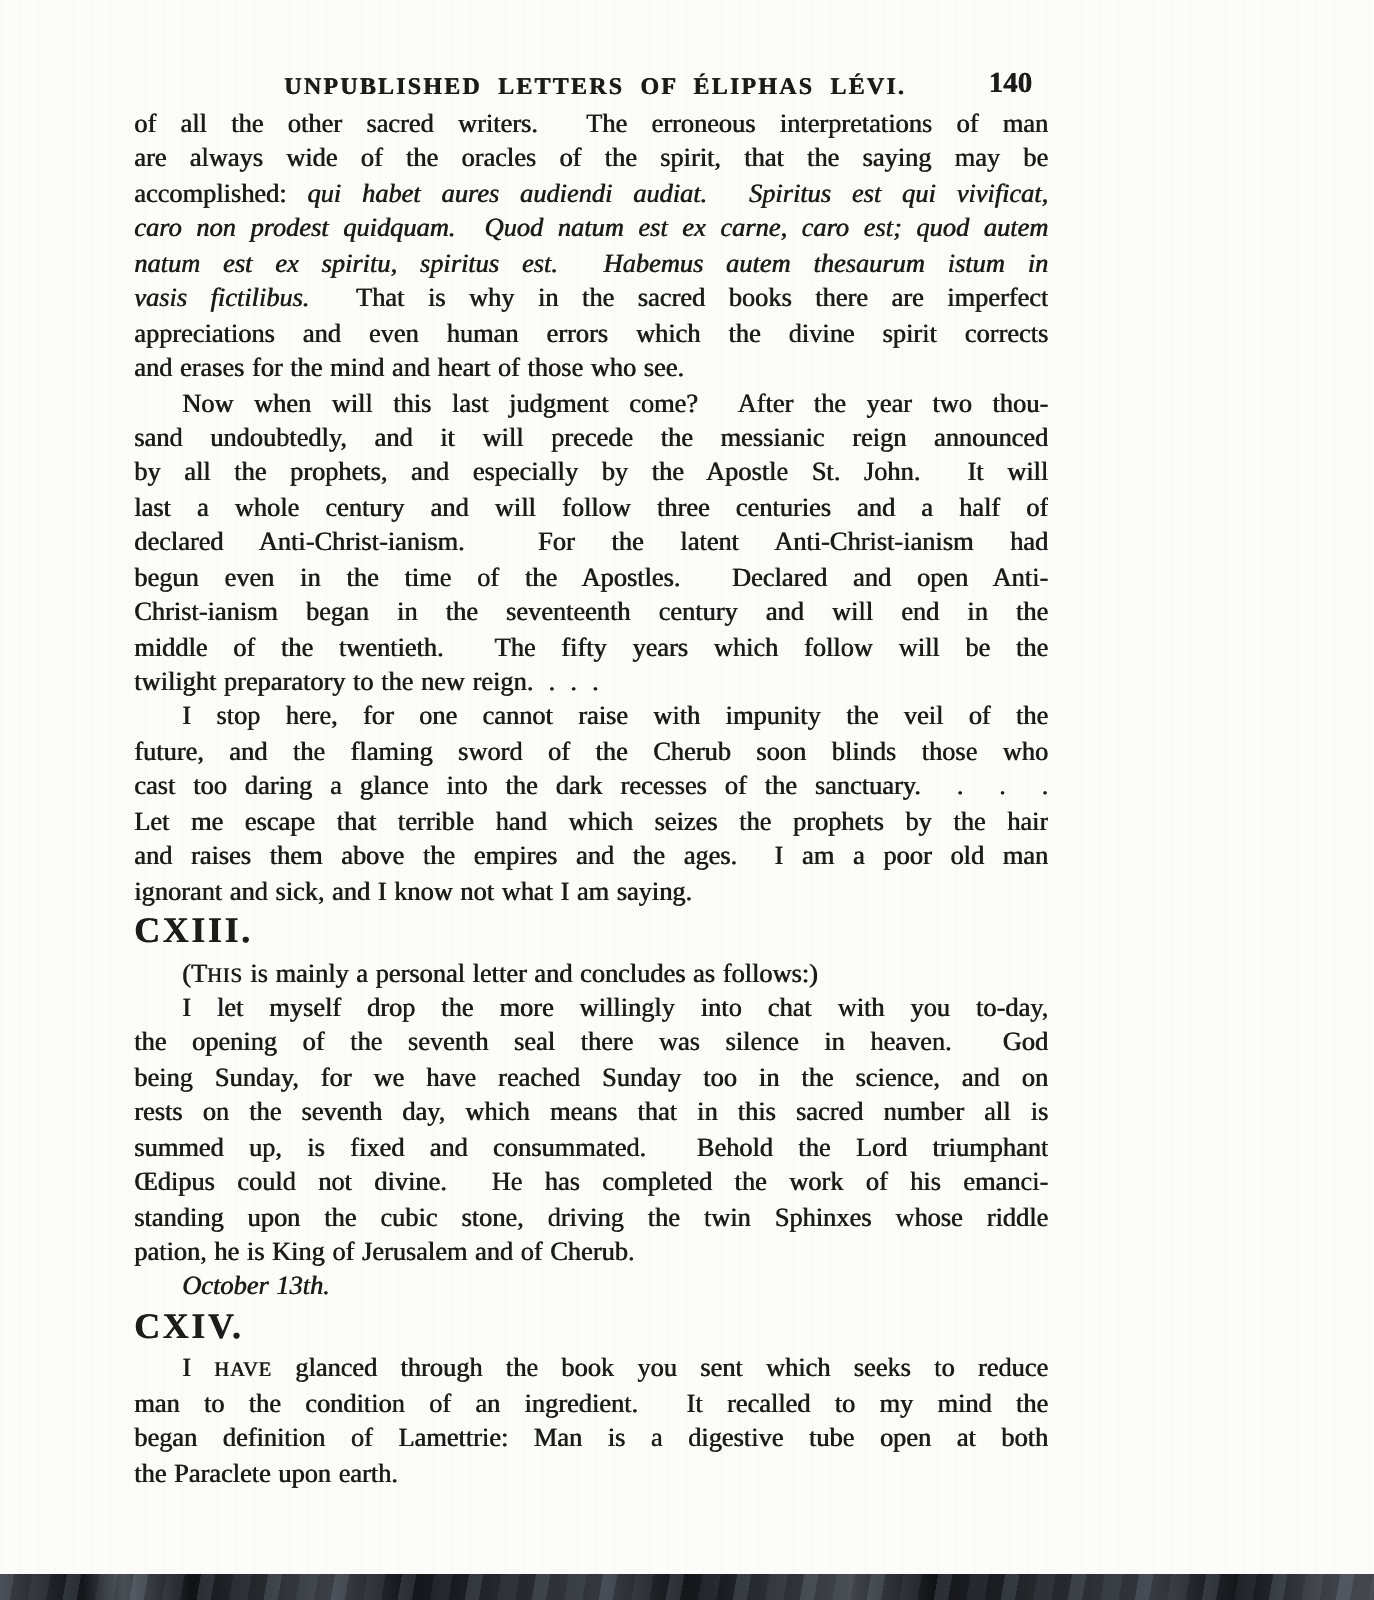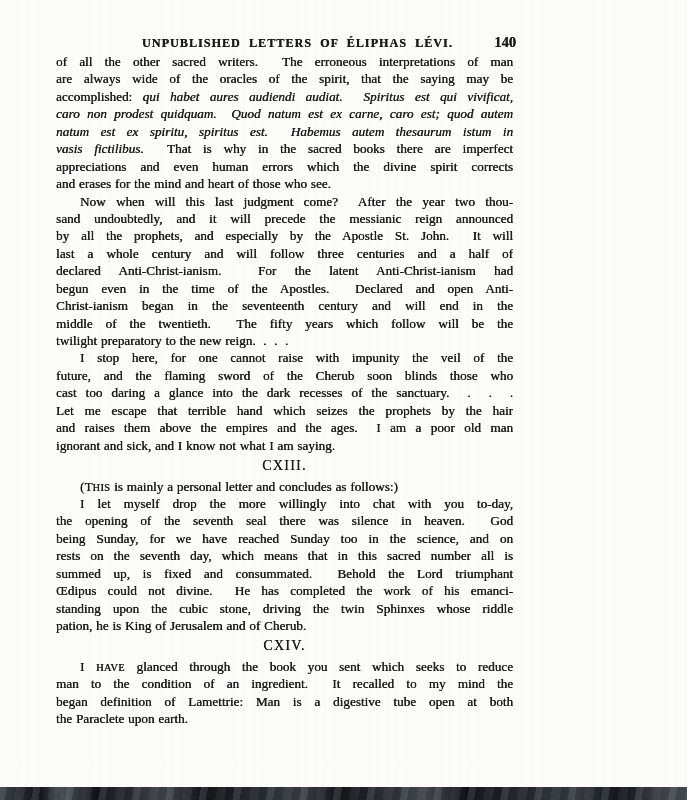--- a/index.html
+++ b/index.html
@@ -28,41 +28,40 @@
     font-size: 12px; font-weight: bold;
     letter-spacing: 1.1px; word-spacing: 4px;
     text-shadow: 0.3px 0 0 currentColor;
   }
   .page-number {
     position: absolute; right: -4px; top: -2px;
     font-size: 14.5px; font-weight: bold;
     text-shadow: 0.3px 0 0 currentColor;
   }
   .text-column {
-    position: absolute; top: 53px; left: 56px; width: 457px;
+    position: absolute; top: 53px; left: 67px; width: 457px;
     color: #1c1c1c;
     font-size: 13.2px;
   }
   .line {
     height: 17.45px; line-height: 17.45px;
     text-align: justify;
     text-align-last: justify;
     overflow: hidden;
     word-spacing: 0.5px;
     text-shadow: 0.35px 0 0 currentColor;
   }
   .line.end { text-align-last: left; }
   .line.ind { text-indent: 24px; }
   .it { font-style: italic; }
   .sc { font-size: 0.78em; letter-spacing: 0.4px; }
   .heading {
     height: 17.45px; line-height: 17.45px;
     margin: 3px 0 3px 0;
-    text-align: center;
-    font-size: 14px; font-weight: normal;
+    font-size: 18px; font-weight: bold;
     letter-spacing: 1.3px;
     color: #1c1c1c;
     text-shadow: 0.2px 0 0 currentColor;
   }
   .scan-edge-band {
     position: absolute; left: 0; top: 787px; width: 687px; height: 13px;
     background:
       linear-gradient(90deg,
         rgba(150,160,170,0.30) 0%, rgba(0,0,0,0) 6%,
         rgba(170,180,190,0.38) 9%, rgba(0,0,0,0) 14%,
@@ -111,20 +110,21 @@
       <div class="heading">CXIII.</div>
       <div class="line end ind"><span>(T</span><span class="sc">HIS</span><span> is mainly a personal letter and concludes as follows:)</span></div>
       <div class="line ind"><span>I let myself drop the more willingly into chat with you to-day,</span></div>
       <div class="line"><span>the opening of the seventh seal there was silence in heaven.&nbsp; God</span></div>
       <div class="line"><span>being Sunday, for we have reached Sunday too in the science, and on</span></div>
       <div class="line"><span>rests on the seventh day, which means that in this sacred number all is</span></div>
       <div class="line"><span>summed up, is fixed and consummated.&nbsp; Behold the Lord triumphant</span></div>
       <div class="line"><span>Œdipus could not divine.&nbsp; He has completed the work of his emanci-</span></div>
       <div class="line"><span>standing upon the cubic stone, driving the twin Sphinxes whose riddle</span></div>
       <div class="line end"><span>pation, he is King of Jerusalem and of Cherub.</span></div>
+      <div class="line end ind"><span class="it">October 13th.</span></div>
       <div class="heading">CXIV.</div>
       <div class="line ind"><span>I </span><span class="sc">HAVE</span><span> glanced through the book you sent which seeks to reduce</span></div>
       <div class="line"><span>man to the condition of an ingredient.&nbsp; It recalled to my mind the</span></div>
       <div class="line"><span>began definition of Lamettrie: Man is a digestive tube open at both</span></div>
       <div class="line end"><span>the Paraclete upon earth.</span></div>
     </div>
   <div class="scan-edge-band"></div>
 </div>
 
 </body></html>

